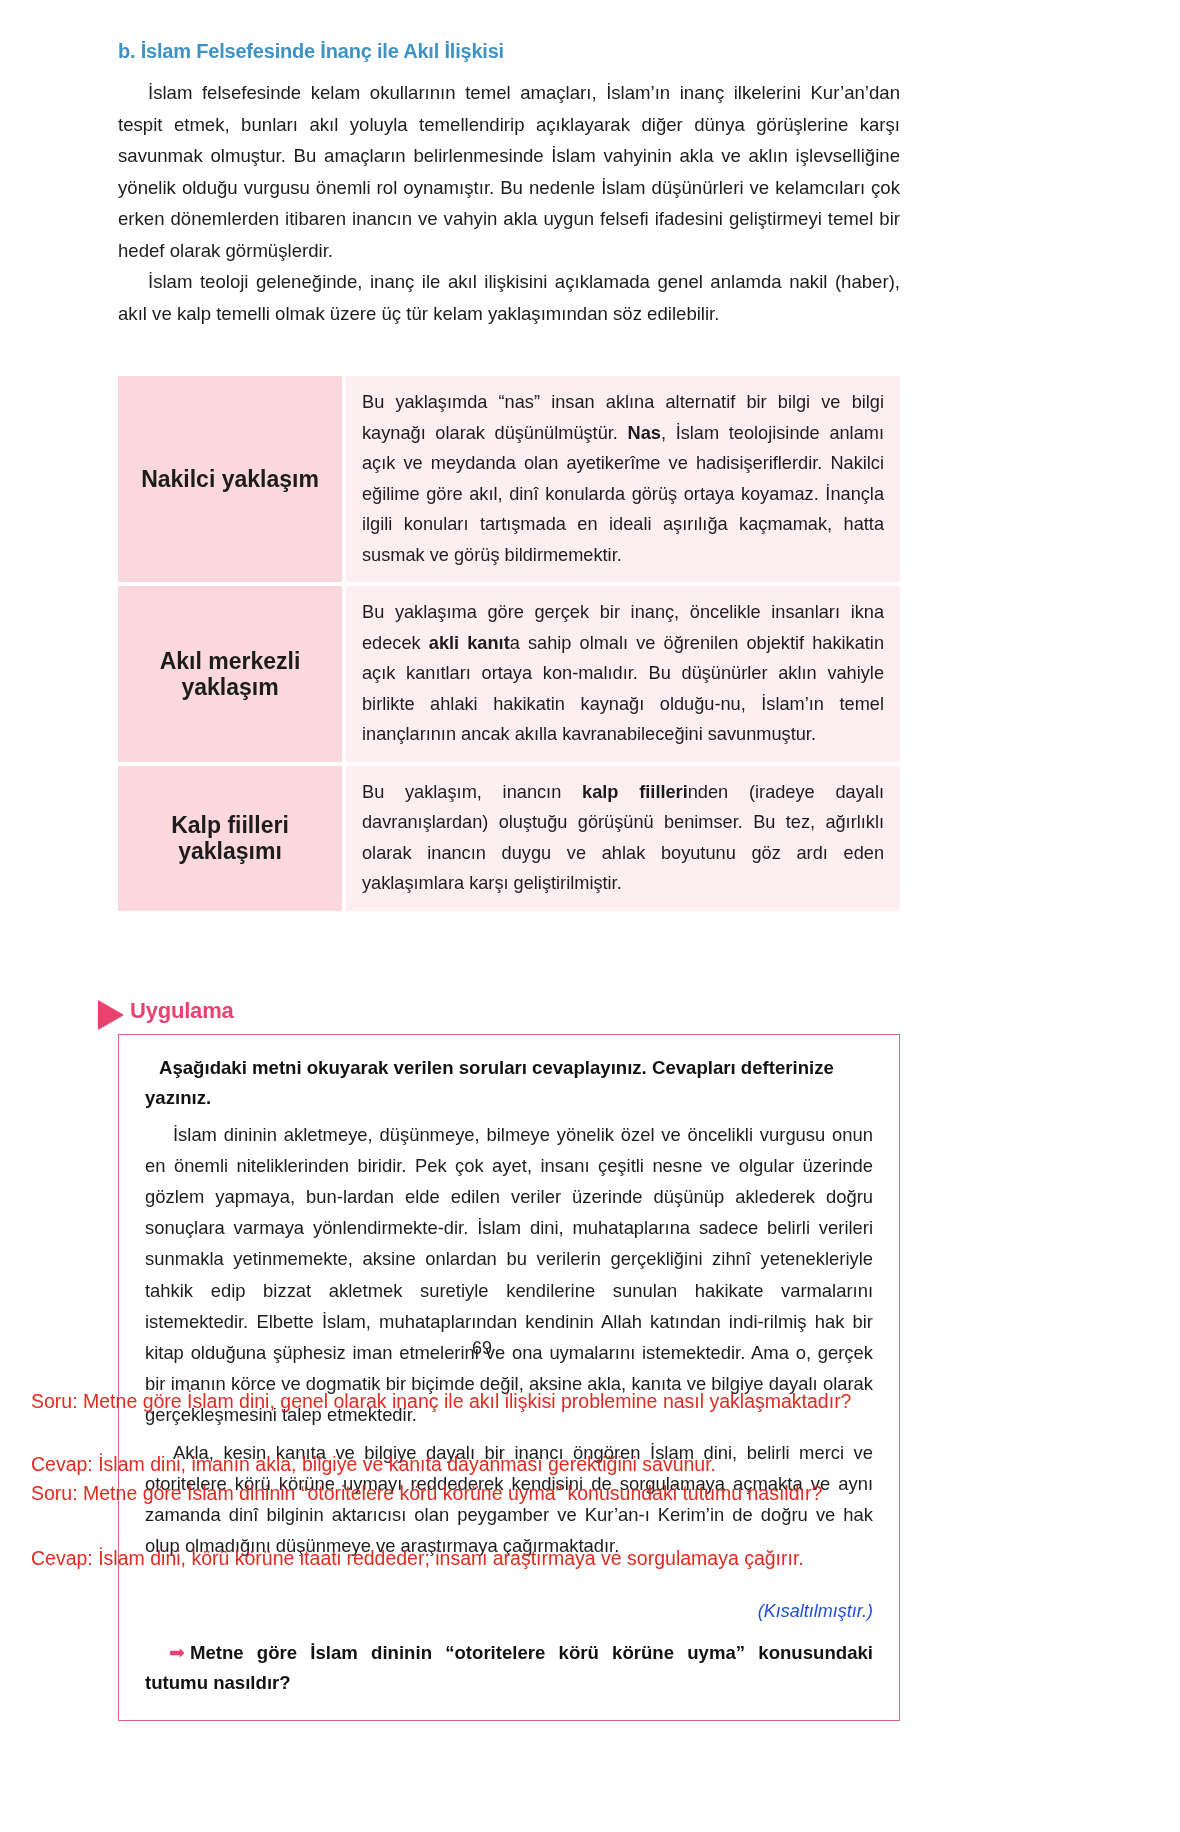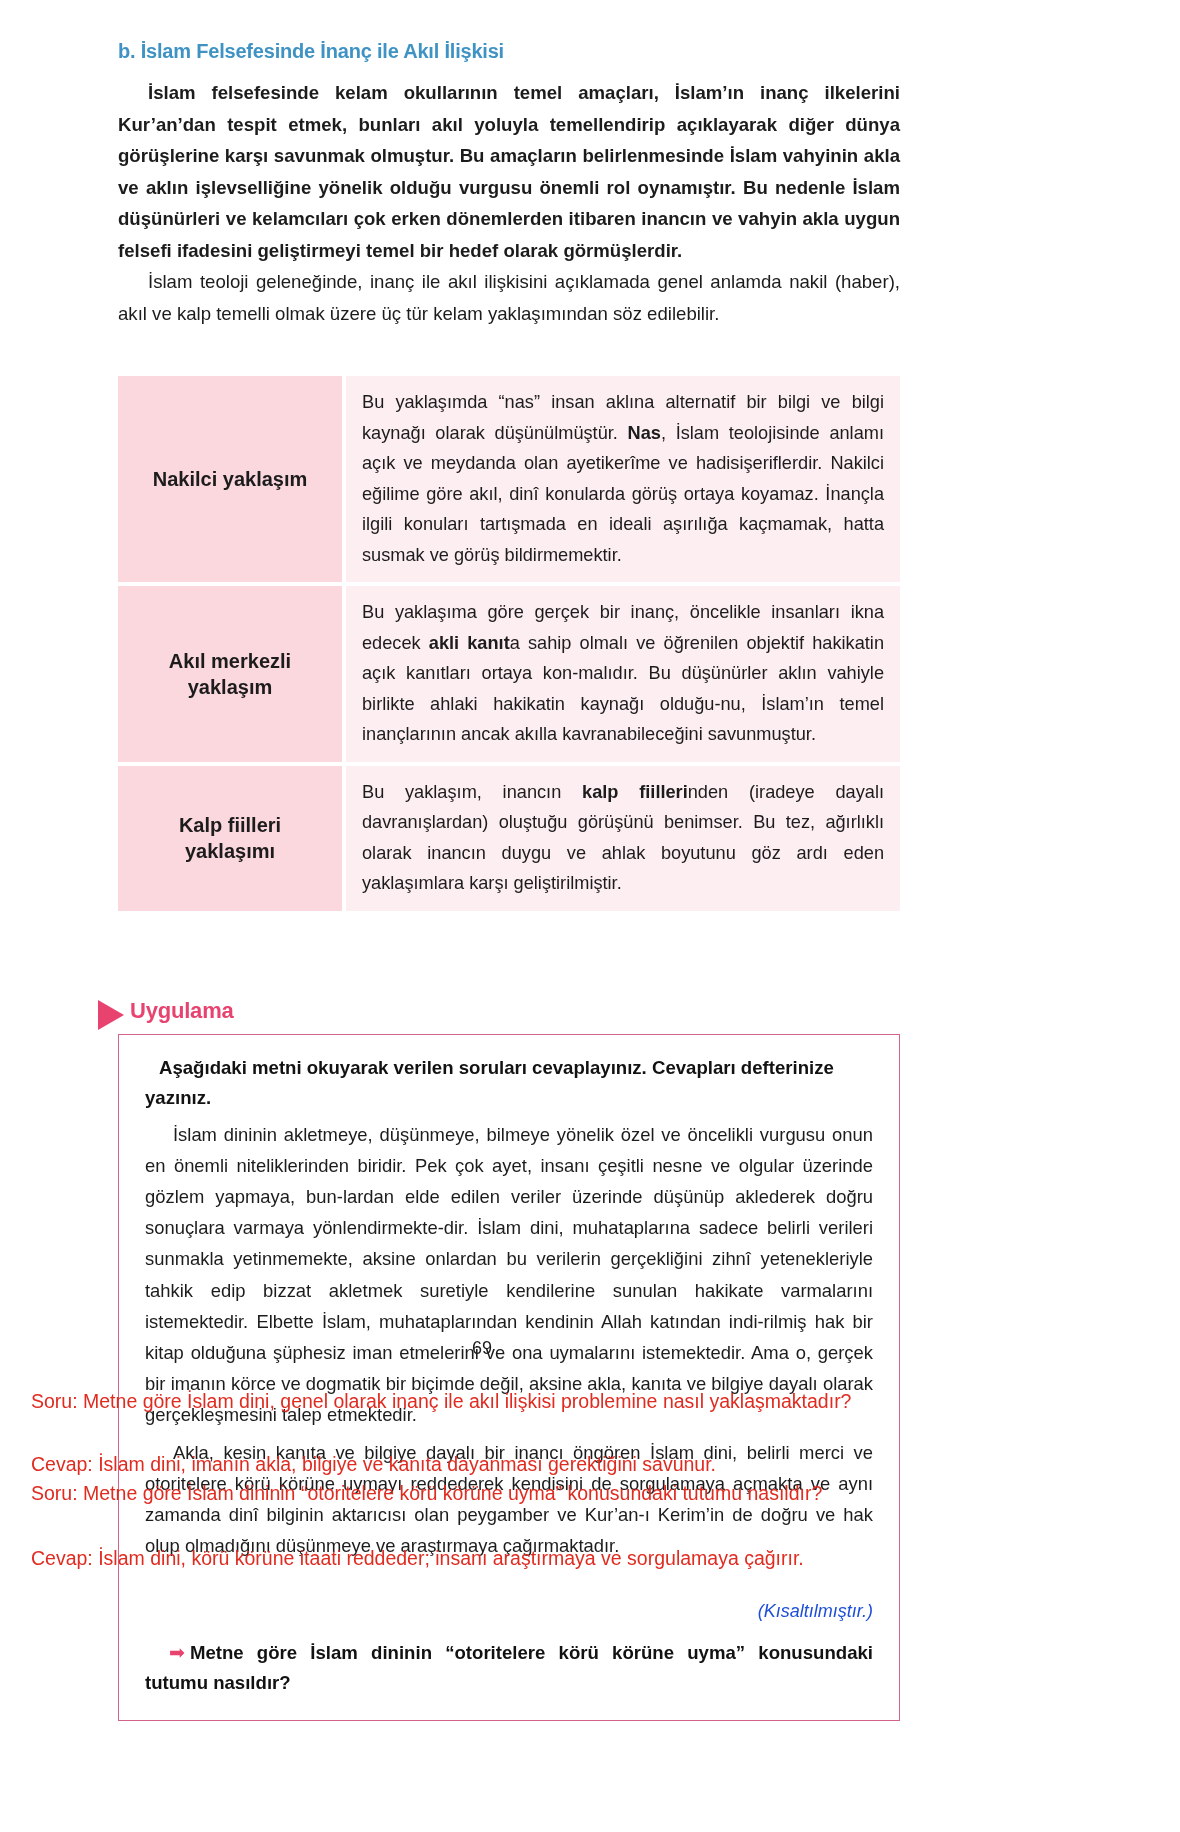--- a/index.html
+++ b/index.html
@@ -43,39 +43,39 @@
 
   
   p.body-par {
     font-size: 18.6px;
     line-height: 31.5px;
     text-align: justify;
     margin: 0;
     text-indent: 30px;
     color: #1c1c1c;
   }
-  p.body-par.first { margin-top: 14px; font-weight: bold; }
+  p.body-par.first { margin-top: 14px; }
   p.body-par.second { }
 
   
   .approach-table {
     margin-top: 47px;
     width: 782px;
     border-collapse: collapse;
     table-layout: fixed;
   }
   .approach-table td {
     vertical-align: middle;
     padding: 0;
   }
   .approach-table tr td.label-cell {
     width: 196px;
     background: #fbd7de;
     text-align: center;
-    font-size: 20px;
+    font-size: 23px;
     font-weight: bold;
     line-height: 26px;
     color: #1c1c1c;
     padding: 20px 14px;
     border-bottom: 4px solid #ffffff;
   }
   .approach-table tr td.desc-cell {
     background: #fdeef1;
     font-size: 18.2px;
     line-height: 30.5px;

